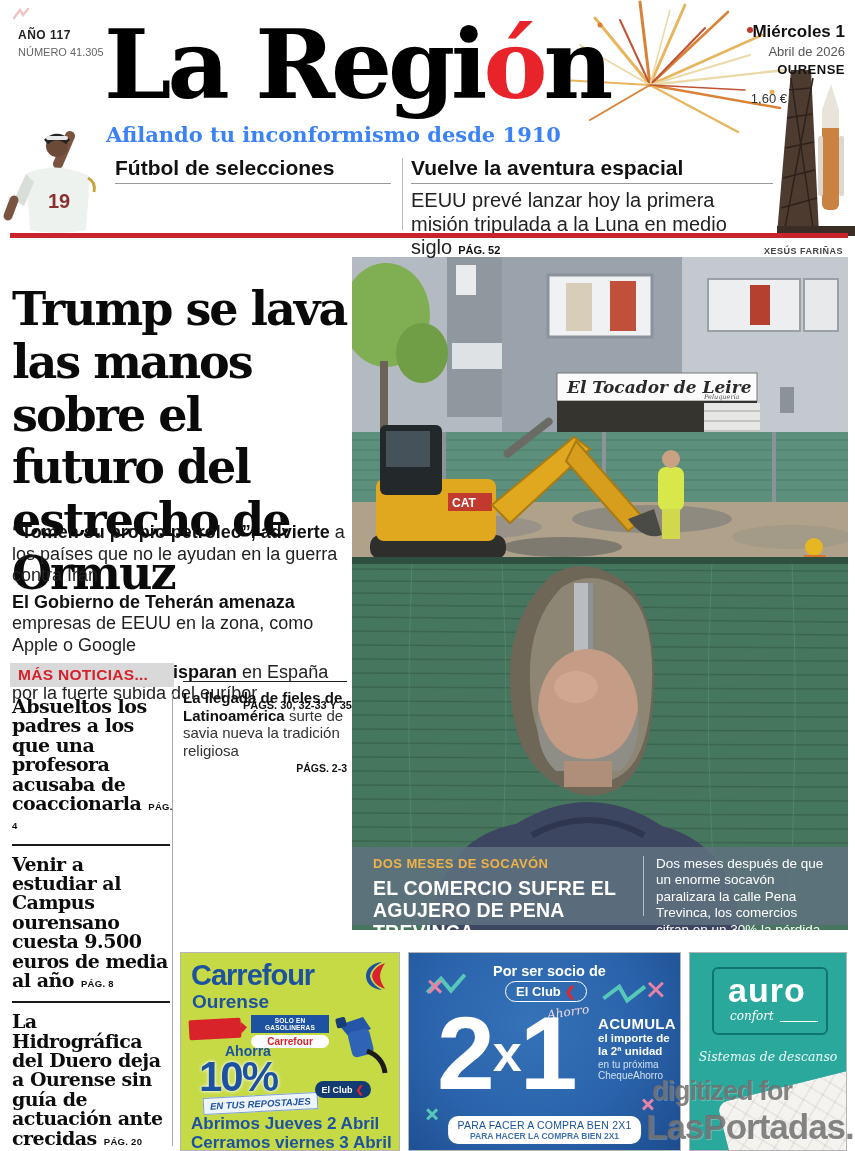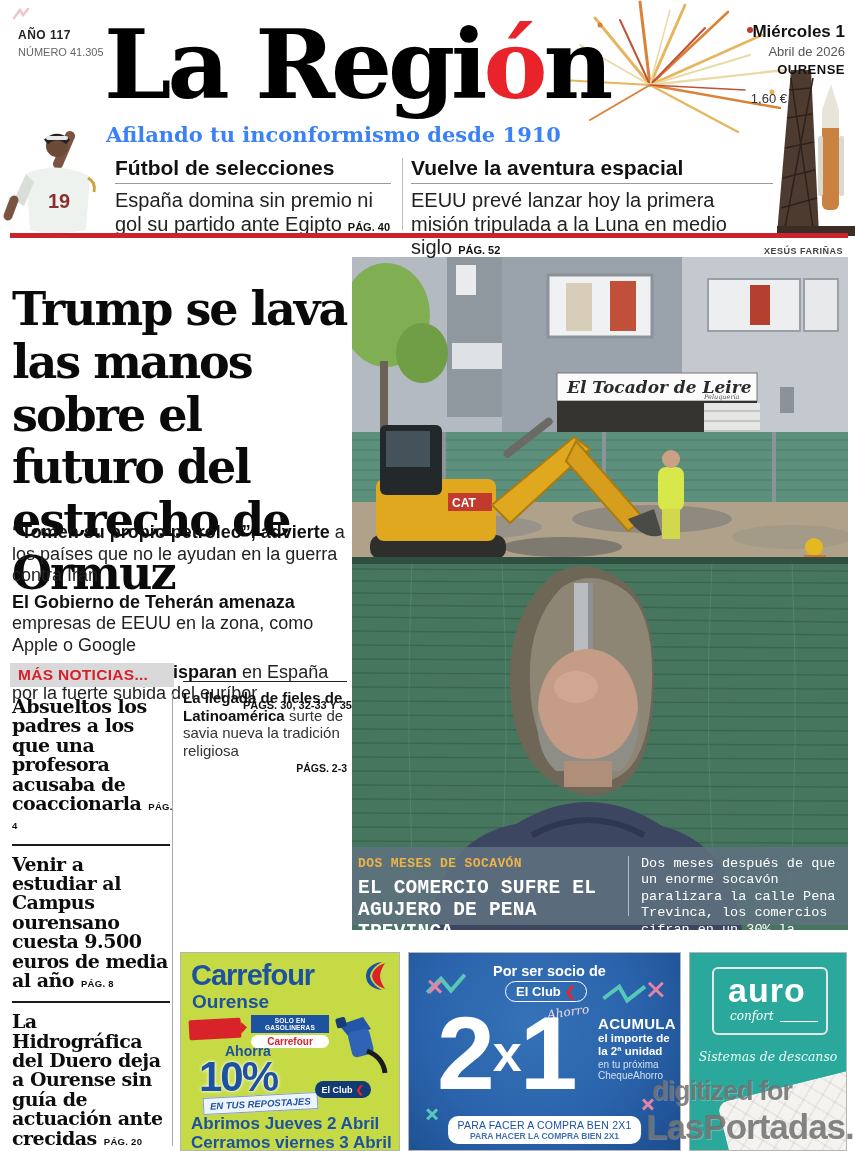--- a/index.html
+++ b/index.html
@@ -61,21 +61,21 @@
         letter-spacing:-.5px;color:#0d0d0d;}
   .cof-rule{width:100%;height:1px;background:#222;margin:9px 0 7px 0;}
   .cof-deck{font-size:15px;line-height:1.18;color:#333;}
   .cof-deck .b{font-weight:bold;color:#111;}
   .cof-pages{text-align:right;font-weight:bold;font-size:10.5px;margin-top:2px;color:#111;}
 
   
   .photo{position:absolute;left:352px;top:257px;width:496px;height:673px;overflow:hidden;background:#c9ccd1;}
   .photo svg{display:block;}
   .caption{position:absolute;left:0;right:0;bottom:5px;height:78px;background:rgba(94,114,128,.88);
-        display:flex;align-items:flex-start;padding:9px 6px;box-sizing:border-box;gap:12px;color:#fff;font-family:Liberation Mono, monospace;}
+        display:flex;align-items:flex-start;padding:9px 21px;box-sizing:border-box;gap:12px;color:#fff;}
   .cap-left{width:258px;flex:none;}
   .kicker{color:#efb347;font-weight:bold;font-size:13px;letter-spacing:.4px;}
   .cap-headline{font-weight:bold;font-size:19.5px;line-height:1.12;letter-spacing:.2px;margin-top:7px;}
   .cap-divider{width:1px;align-self:stretch;background:rgba(255,255,255,.55);}
   .cap-right{flex:1;font-size:13.5px;line-height:1.22;}
   .cap-page{font-weight:bold;margin-left:10px;}
 
   
   .ads{position:absolute;left:180px;top:952px;width:668px;height:199px;display:flex;gap:8px;}
   .ad{position:relative;box-sizing:border-box;border:1px solid #b5b5b5;overflow:hidden;}
@@ -117,21 +117,21 @@
   .b-right{position:absolute;right:10px;top:62px;width:72px;text-align:left;line-height:1.15;}
   .b-right .acumula{font-weight:bold;font-size:15px;letter-spacing:.3px;}
   .b-right .strong{font-weight:bold;font-size:11.5px;}
   .b-right .light{font-size:10px;color:#cfe0f2;}
   .b-footer{position:absolute;left:50%;transform:translateX(-50%);bottom:6px;background:#fff;
         border-radius:10px;padding:3px 10px;text-align:center;color:#1d52a0;white-space:nowrap;}
   .b-footer .f1{font-weight:normal;font-size:10.5px;letter-spacing:.2px;}
   .b-footer .f2{font-size:8.5px;font-weight:bold;color:#4173ae;}
 
   .ad-auro{width:158px;background:#2ba89c;}
-  .au-box{position:absolute;left:22px;top:14px;width:112px;height:64px;border:2px solid #e5e5e5;border-radius:6px;}
+  .au-box{position:absolute;left:22px;top:14px;width:112px;height:64px;border:2px solid #0f766e;border-radius:6px;}
   .au-brand{position:absolute;left:14px;top:2px;color:#fff;font-weight:bold;font-size:34px;letter-spacing:1px;}
   .au-sub{position:absolute;left:16px;top:40px;color:#fff;font-family:"DejaVu Serif",serif;
         font-style:italic;font-size:12px;}
   .au-line{position:absolute;right:8px;top:52px;width:38px;height:1px;background:#fff;}
   .au-tag{position:absolute;left:0;right:0;top:96px;text-align:center;color:#eafaf7;
         font-family:"DejaVu Serif",serif;font-style:italic;font-size:12.5px;}
   .au-mattress{position:absolute;right:-30px;bottom:-26px;width:150px;height:92px;background:#f4f3f0;
         border-radius:10px;transform:rotate(-14deg);
         background-image:repeating-linear-gradient(45deg,rgba(0,0,0,.05) 0 2px,transparent 2px 14px),
                          repeating-linear-gradient(-45deg,rgba(0,0,0,.05) 0 2px,transparent 2px 14px);}
@@ -217,21 +217,20 @@
     <rect x="57" y="52" width="17" height="18" fill="#e8e4da"></rect>
     <polygon points="57,52 74,52 66,26" fill="#e8e4da"></polygon>
     <rect x="53" y="78" width="5" height="60" rx="2" fill="#ddd8cf"></rect>
     <rect x="74" y="78" width="5" height="60" rx="2" fill="#ddd8cf"></rect>
     <rect x="12" y="168" width="78" height="10" fill="#3a2d25"></rect>
   </svg>
 
   <div class="teasers">
     <div class="teaser t1">
       <div class="teaser-title">Fútbol de selecciones</div>
-      <div class="teaser-text"><span>España domina sin premio ni gol su partido ante Egipto</span><span class="pg">PÁG. 40</span></div>
     </div>
     <div class="teaser-divider"></div>
     <div class="teaser t2">
       <div class="teaser-title">Vuelve la aventura espacial</div>
       <div class="teaser-text"><span>EEUU prevé lanzar hoy la primera misión tripulada a la Luna en medio siglo</span><span class="pg">PÁG. 52</span></div>
     </div>
   </div>
 
   <div class="red-rule"></div>
 

